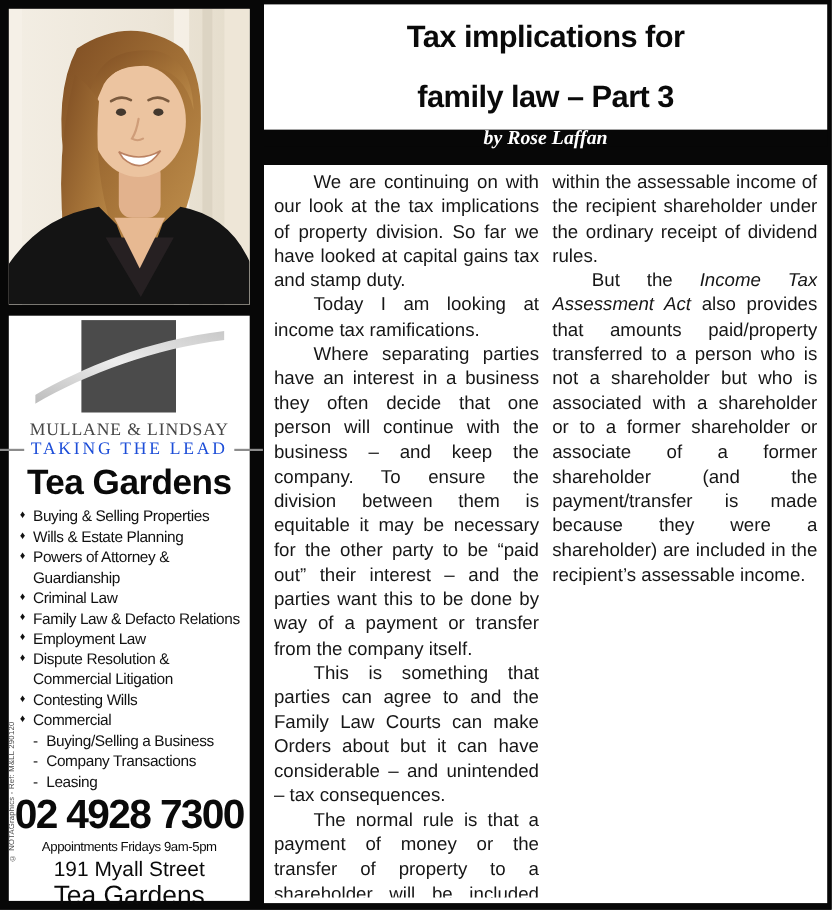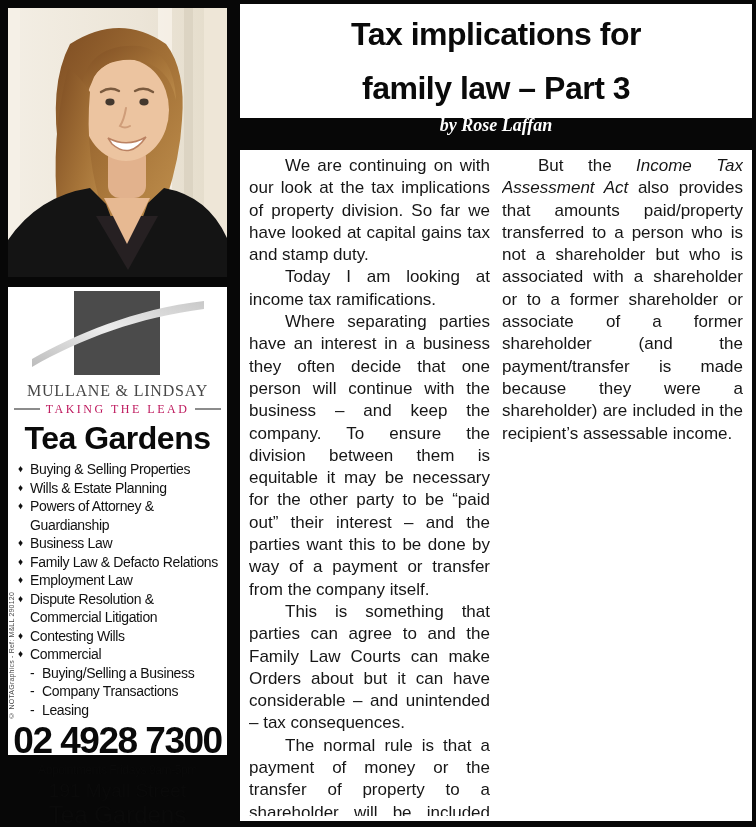--- a/index.html
+++ b/index.html
@@ -5,33 +5,33 @@
   html,body{margin:0;padding:0;background:#222;}
   .page{
     position:relative; width:756px; height:827px; background:#070707;
     font-family:"Liberation Sans", sans-serif; overflow:hidden;
     -webkit-font-smoothing:antialiased;
   }
   
   .photo-box{position:absolute; left:8px; top:8px; width:219px; height:269px; background:#ede7dc; overflow:hidden;}
   .photo-box svg{display:block;}
   .info-box{
-    position:absolute; left:8px; top:287px; width:219px; height:468px; background:#ffffff;
+    position:absolute; left:8px; top:287px; width:219px; height:532px; background:#ffffff;
     display:flex; flex-direction:column; align-items:center; text-align:center; color:#0a0a0a;
   }
   .logo-wrap{margin-top:4px; width:172px; height:88px;}
   .firm-name{
     font-family:"Liberation Serif", serif; font-size:16px; letter-spacing:0.8px;
     color:#474747; white-space:nowrap; line-height:20px; margin-top:2px;
   }
   .tagline-row{display:flex; align-items:center; gap:6px; margin-top:1px; height:14px;}
   .tag-rule{width:26px; height:2px; background:#8c8c8c;}
   .tagline{
-    font-family:"Liberation Serif", serif; font-size:12px; letter-spacing:2.5px;
-    color:#be185d; white-space:nowrap;
+    font-family:"Liberation Serif", serif; font-size:16px; letter-spacing:2.5px;
+    color:#1d4ed8; white-space:nowrap;
   }
   .location-heading{font-size:32px; font-weight:bold; letter-spacing:-0.5px; line-height:36px; margin-top:4px;}
   .services{
     list-style:none; margin:4px 0 0 0; padding:0 4px 0 10px; width:205px;
     text-align:left; font-size:14px; letter-spacing:-0.35px; line-height:18.5px; color:#111;
   }
   .svc{display:flex; align-items:flex-start;}
   .svc .marker{flex:0 0 12px; font-size:10px; line-height:18.5px; color:#111;}
   .svc.dash{padding-left:12px;}
   .svc.dash .marker{flex:0 0 12px; font-size:14px;}
@@ -42,21 +42,21 @@
   .addr2{font-size:24px; line-height:26px; white-space:nowrap;}
   .copyright-vert{
     position:absolute; left:0px; bottom:36px; writing-mode:vertical-rl; transform:rotate(180deg);
     font-size:7px; color:#4a4a4a; letter-spacing:0.2px; white-space:nowrap;
   }
   
   .title-box{
     position:absolute; left:240px; top:4px; width:512px; height:114px; background:#ffffff;
     display:flex; flex-direction:column; justify-content:center; text-align:center;
   }
-  .title-line{font-size:32px; font-weight:bold; letter-spacing:-0.5px; line-height:54px; color:#0a0a0a;}
+  .title-line{font-size:28px; font-weight:bold; letter-spacing:-0.5px; line-height:54px; color:#0a0a0a;}
   .byline-bar{
     position:absolute; left:240px; top:118px; width:512px; height:15px; background:#070707;
     display:flex; align-items:center; justify-content:center;
   }
   .byline{
     font-family:"Liberation Serif", serif; font-style:italic; font-weight:bold;
     font-size:18px; color:#ffffff;
   }
   .body-box{
     position:absolute; left:240px; top:150px; width:512px; height:671px; background:#ffffff;
@@ -152,21 +152,21 @@
         <li class="svc bullet">
           <span class="marker">♦</span>
           <span class="svc-label">Wills &amp; Estate Planning</span>
         </li>
         <li class="svc bullet">
           <span class="marker">♦</span>
           <span class="svc-label" style="white-space: normal;">Powers of Attorney &amp; Guardianship</span>
         </li>
         <li class="svc bullet">
           <span class="marker">♦</span>
-          <span class="svc-label">Business Law</span>
+          <span class="svc-label">Criminal Law</span>
         </li>
         <li class="svc bullet">
           <span class="marker">♦</span>
           <span class="svc-label">Family Law &amp; Defacto Relations</span>
         </li>
         <li class="svc bullet">
           <span class="marker">♦</span>
           <span class="svc-label">Employment Law</span>
         </li>
         <li class="svc bullet">
@@ -213,17 +213,18 @@
 
   <div class="body-box">
     <div class="col">
         <p class="para indent"><span>We are continuing on with our look at the tax implications of property division. So far we have looked at capital gains tax and stamp duty.</span></p>
         <p class="para indent"><span>Today I am looking at income tax ramifications.</span></p>
         <p class="para indent"><span>Where separating parties have an interest in a business they often decide that one person will continue with the business – and keep the company. To ensure the division between them is equitable it may be necessary for the other party to be “paid out” their interest – and the parties want this to be done by way of a payment or transfer from the company itself.</span></p>
         <p class="para indent"><span>This is something that parties can agree to and the Family Law Courts can make Orders about but it can have considerable – and unintended – tax consequences.</span></p>
         <p class="para indent cont"><span>The normal rule is that a payment of money or the transfer of property to a shareholder will be included</span></p>
       </div>
     <div class="col">
+        <p class="para"><span>within the assessable income of the recipient shareholder under the ordinary receipt of dividend rules.</span></p>
         <p class="para indent"><span>But the </span><span class="ital">Income Tax Assessment Act</span><span> also provides that amounts paid/property transferred to a person who is not a shareholder but who is associated with a shareholder or to a former shareholder or associate of a former shareholder (and the payment/transfer is made because they were a shareholder) are included in the recipient’s assessable income.</span></p>
       </div>
   </div>
 
 </div>
 
 </body></html>

